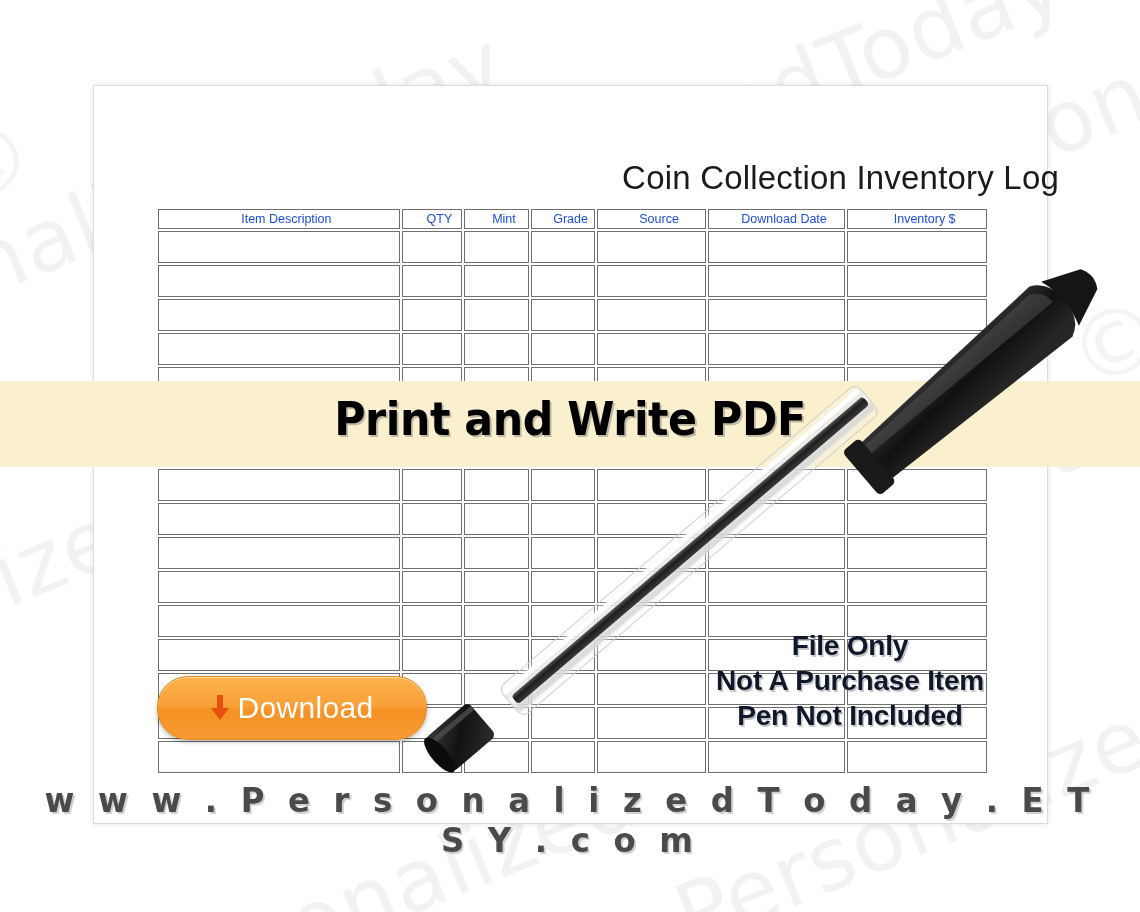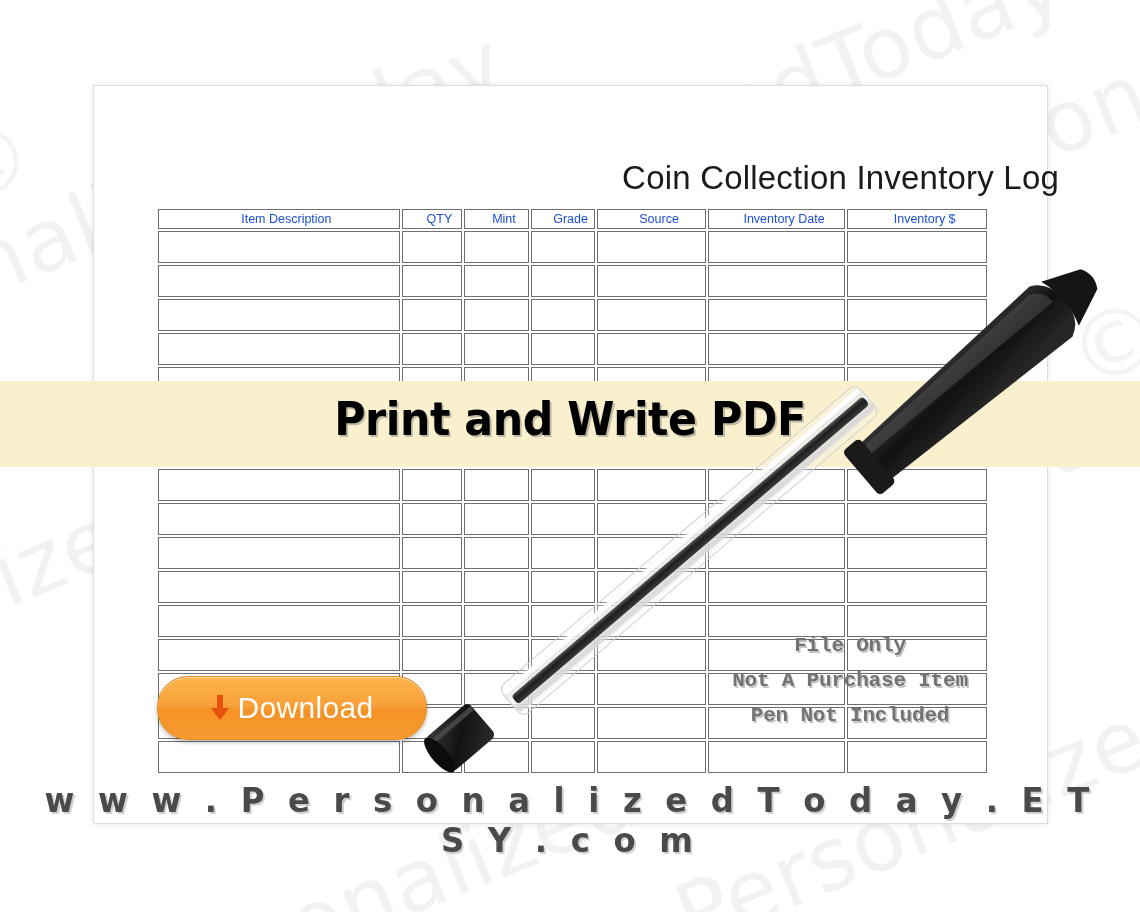--- a/index.html
+++ b/index.html
@@ -197,24 +197,24 @@
   
   .fileonly-block {
     position: absolute;
     left: 660px;
     top: 628px;
     width: 380px;
     text-align: center;
     z-index: 9;
   }
   .fo-line {
-    font-family: Liberation Mono, monospace;
+    font-family: Liberation Sans, sans-serif;
     font-weight: 700;
-    color: #737373;
-    font-size: 21px;
+    color: #0f172a;
+    font-size: 28px;
     line-height: 35px;
     letter-spacing: -0.2px;
     text-shadow: 1.5px 1.5px 0 rgba(140,140,140,0.5);
     white-space: nowrap;
   }
 
   
   .footer-url {
     position: absolute;
     left: 0;
@@ -268,21 +268,21 @@
           <col class="col-pdate">
           <col class="col-pamt">
       </colgroup>
       <thead>
         <tr>
           <th>Item Description</th>
           <th>QTY</th>
           <th>Mint</th>
           <th>Grade</th>
           <th>Source</th>
-          <th>Inventory Date</th>
+          <th>Download Date</th>
           <th>Inventory $</th>
         </tr>
       </thead>
       <tbody>
           <tr>
             <td></td>
             <td></td>
             <td></td>
             <td></td>
             <td></td>

